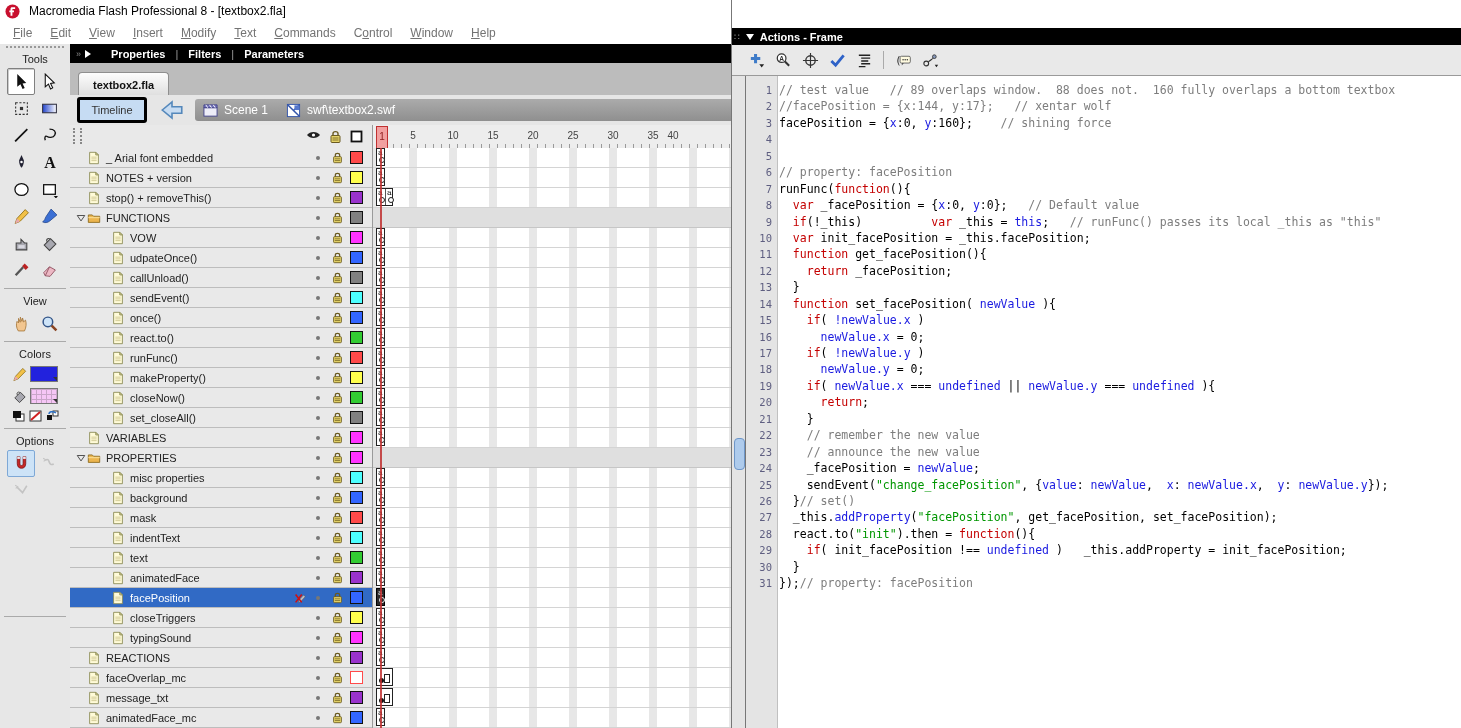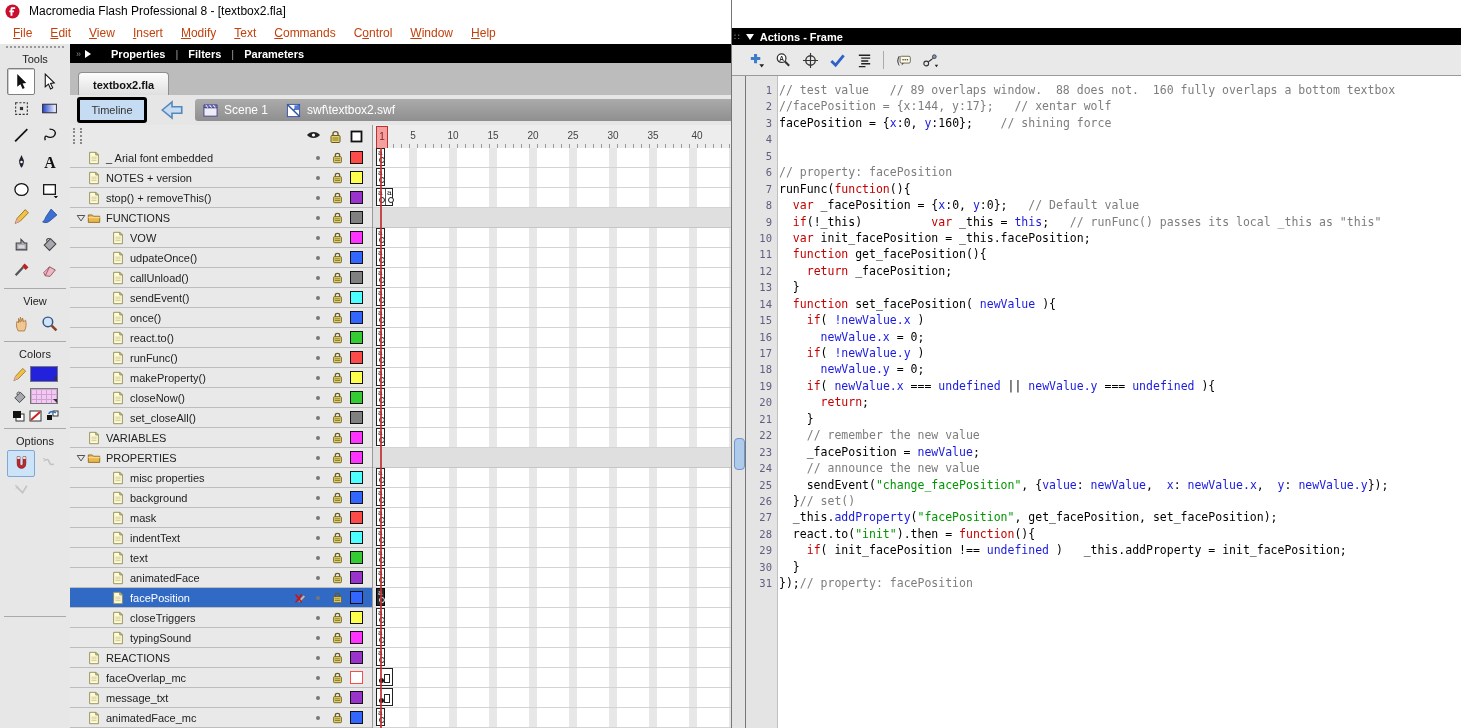--- a/index.html
+++ b/index.html
@@ -5,21 +5,21 @@
   html,body{margin:0;padding:0;}
   #app{position:relative;width:1461px;height:728px;background:#fff;overflow:hidden;
        font-family:"Liberation Sans",sans-serif;font-size:11px;color:#111;}
   .abs{position:absolute;}
 
   
   #titlebar{left:0;top:0;width:731px;height:22px;background:#fff;display:flex;align-items:center;}
   #titlebar .logo{width:15px;height:15px;margin:0 9px 0 5px;}
   #titlebar .ttl{font-size:12px;color:#000;}
   #menubar{left:0;top:22px;width:731px;height:22px;background:#fff;display:flex;align-items:center;padding-left:4px;}
-  .menu-item{padding:2px 9px;font-size:12px;color:#c2410c;cursor:default;}
+  .menu-item{padding:2px 9px;font-size:12px;color:#737373;cursor:default;}
   .menu-item u{text-decoration:underline;}
 
   
   #top-right-line{left:731px;top:11px;width:730px;height:1px;background:#6a6a6a;}
 
   
   #tools{left:0;top:44px;width:70px;height:684px;background:#E7E7E7;border-right:2px solid #9a9a9a;}
   #tools .dots{border-top:2px dotted #999;height:2px;margin:2px 6px 1px 6px;}
   .sec-label{text-align:center;font-size:11px;color:#222;padding:2px 0 3px 0;}
   .tool-grid{display:grid;grid-template-columns:28px 28px;justify-content:center;}
@@ -393,21 +393,21 @@
       </span>
       <div id="tl-ruler">
         <div id="ruler-ph">1</div>
       <span class="ruler-num" style="left: 40px;">5</span>
           <span class="ruler-num" style="left: 80px;">10</span>
           <span class="ruler-num" style="left: 120px;">15</span>
           <span class="ruler-num" style="left: 160px;">20</span>
           <span class="ruler-num" style="left: 200px;">25</span>
           <span class="ruler-num" style="left: 240px;">30</span>
           <span class="ruler-num" style="left: 280px;">35</span>
-          <span class="ruler-num" style="left: 324px;">40</span>
+          <span class="ruler-num" style="left: 300px;">40</span>
         </div>
     </div>
     <div id="tl-rows">
         <div class="tl-row">
           <div class="tl-name" style="padding-left: 4px;">
             <span class="tri"></span>
             <svg class="obj" viewBox="0 0 16 16">
               <path d="M3 1.5 H10 L13 4.5 V14.5 H3 Z" fill="#FFFBD8" stroke="#8a8a55"></path>
               <path d="M10 1.5 V4.5 H13 Z" fill="#E8E0A0" stroke="#8a8a55"></path>
               <path d="M5 7 H11 M5 9 H11 M5 11 H11" stroke="#b8b070" stroke-width=".7"></path>
@@ -1393,22 +1393,22 @@
           <div class="cline"><span class="tk-d">  }</span></div>
           <div class="cline"><span class="tk-d">  </span><span class="tk-k">function</span><span class="tk-d"> set_facePosition( </span><span class="tk-i">newValue</span><span class="tk-d"> ){</span></div>
           <div class="cline"><span class="tk-d">    </span><span class="tk-k">if</span><span class="tk-d">( </span><span class="tk-i">!newValue.x</span><span class="tk-d"> )</span></div>
           <div class="cline"><span class="tk-d">      </span><span class="tk-i">newValue.x</span><span class="tk-d"> = 0;</span></div>
           <div class="cline"><span class="tk-d">    </span><span class="tk-k">if</span><span class="tk-d">( </span><span class="tk-i">!newValue.y</span><span class="tk-d"> )</span></div>
           <div class="cline"><span class="tk-d">      </span><span class="tk-i">newValue.y</span><span class="tk-d"> = 0;</span></div>
           <div class="cline"><span class="tk-d">    </span><span class="tk-k">if</span><span class="tk-d">( </span><span class="tk-i">newValue.x</span><span class="tk-d"> === </span><span class="tk-i">undefined</span><span class="tk-d"> || </span><span class="tk-i">newValue.y</span><span class="tk-d"> === </span><span class="tk-i">undefined</span><span class="tk-d"> ){</span></div>
           <div class="cline"><span class="tk-d">      </span><span class="tk-k">return</span><span class="tk-d">;</span></div>
           <div class="cline"><span class="tk-d">    }</span></div>
           <div class="cline"><span class="tk-d">    </span><span class="tk-c">// remember the new value</span></div>
+          <div class="cline"><span class="tk-d">    </span><span class="tk-c">// announce the new value</span></div>
           <div class="cline"><span class="tk-d">    _facePosition = </span><span class="tk-i">newValue</span><span class="tk-d">;</span></div>
-          <div class="cline"><span class="tk-d">    </span><span class="tk-c">// announce the new value</span></div>
           <div class="cline"><span class="tk-d">    sendEvent(</span><span class="tk-s">"change_facePosition"</span><span class="tk-d">, {</span><span class="tk-i">value</span><span class="tk-d">: </span><span class="tk-i">newValue</span><span class="tk-d">,  </span><span class="tk-i">x</span><span class="tk-d">: </span><span class="tk-i">newValue.x</span><span class="tk-d">,  </span><span class="tk-i">y</span><span class="tk-d">: </span><span class="tk-i">newValue.y</span><span class="tk-d">});</span></div>
           <div class="cline"><span class="tk-d">  }</span><span class="tk-c">// set()</span></div>
           <div class="cline"><span class="tk-d">  _this.</span><span class="tk-i">addProperty</span><span class="tk-d">(</span><span class="tk-s">"facePosition"</span><span class="tk-d">, get_facePosition, set_facePosition);</span></div>
           <div class="cline"><span class="tk-d">  react.to(</span><span class="tk-s">"init"</span><span class="tk-d">).then = </span><span class="tk-k">function</span><span class="tk-d">(){</span></div>
           <div class="cline"><span class="tk-d">    </span><span class="tk-k">if</span><span class="tk-d">( init_facePosition !== </span><span class="tk-i">undefined</span><span class="tk-d"> )   _this.addProperty = init_facePosition;</span></div>
           <div class="cline"><span class="tk-d">  }</span></div>
           <div class="cline"><span class="tk-d">});</span><span class="tk-c">// property: facePosition</span></div>
         </div>
     </div>
   </div>

